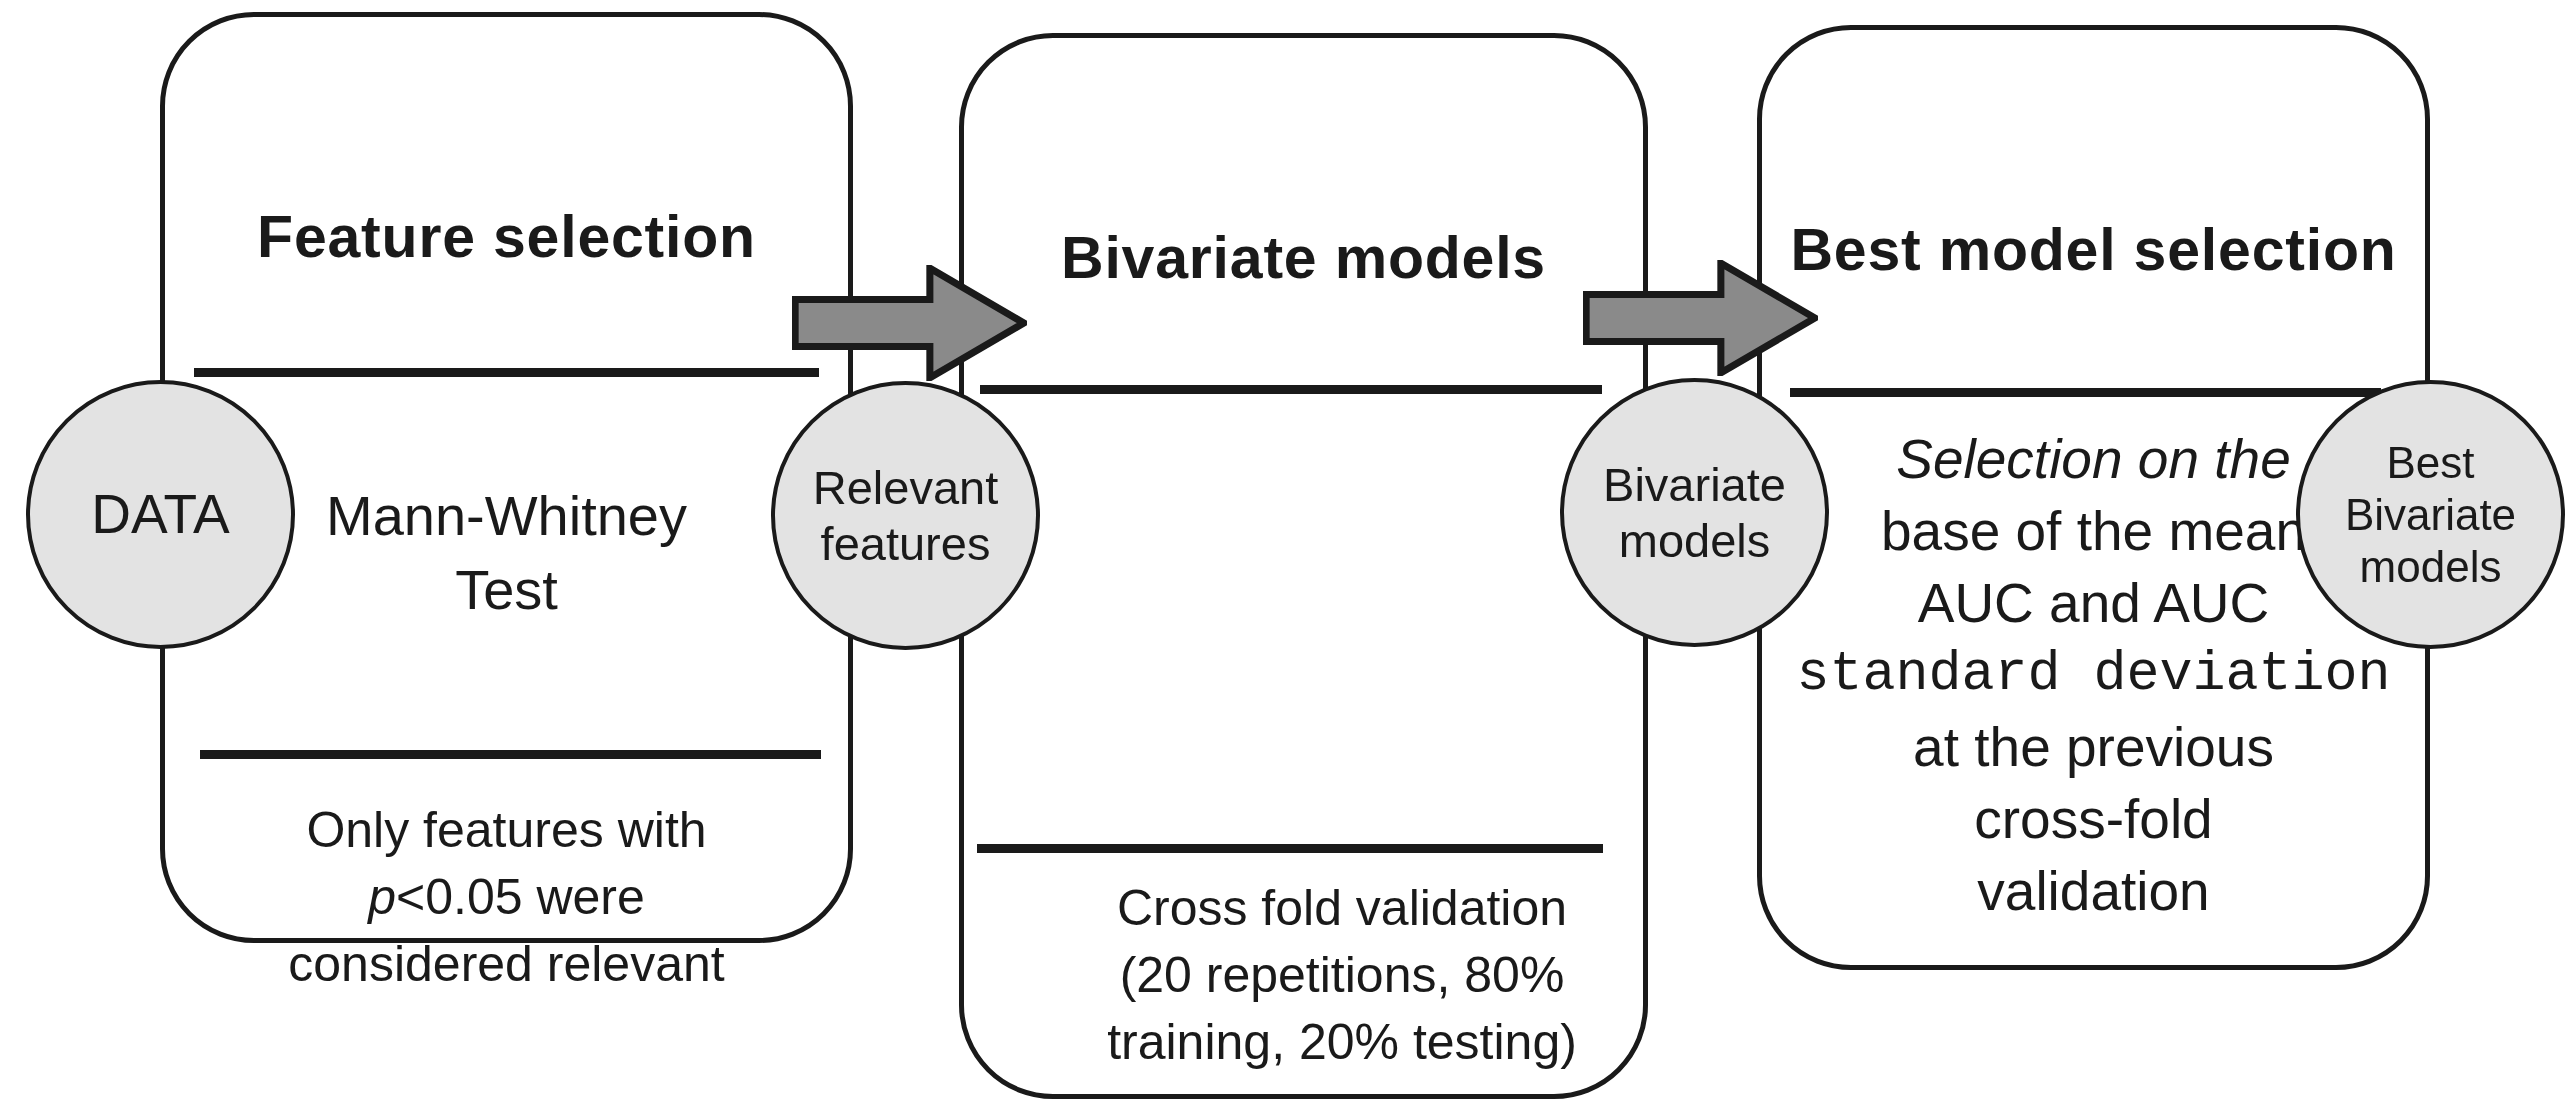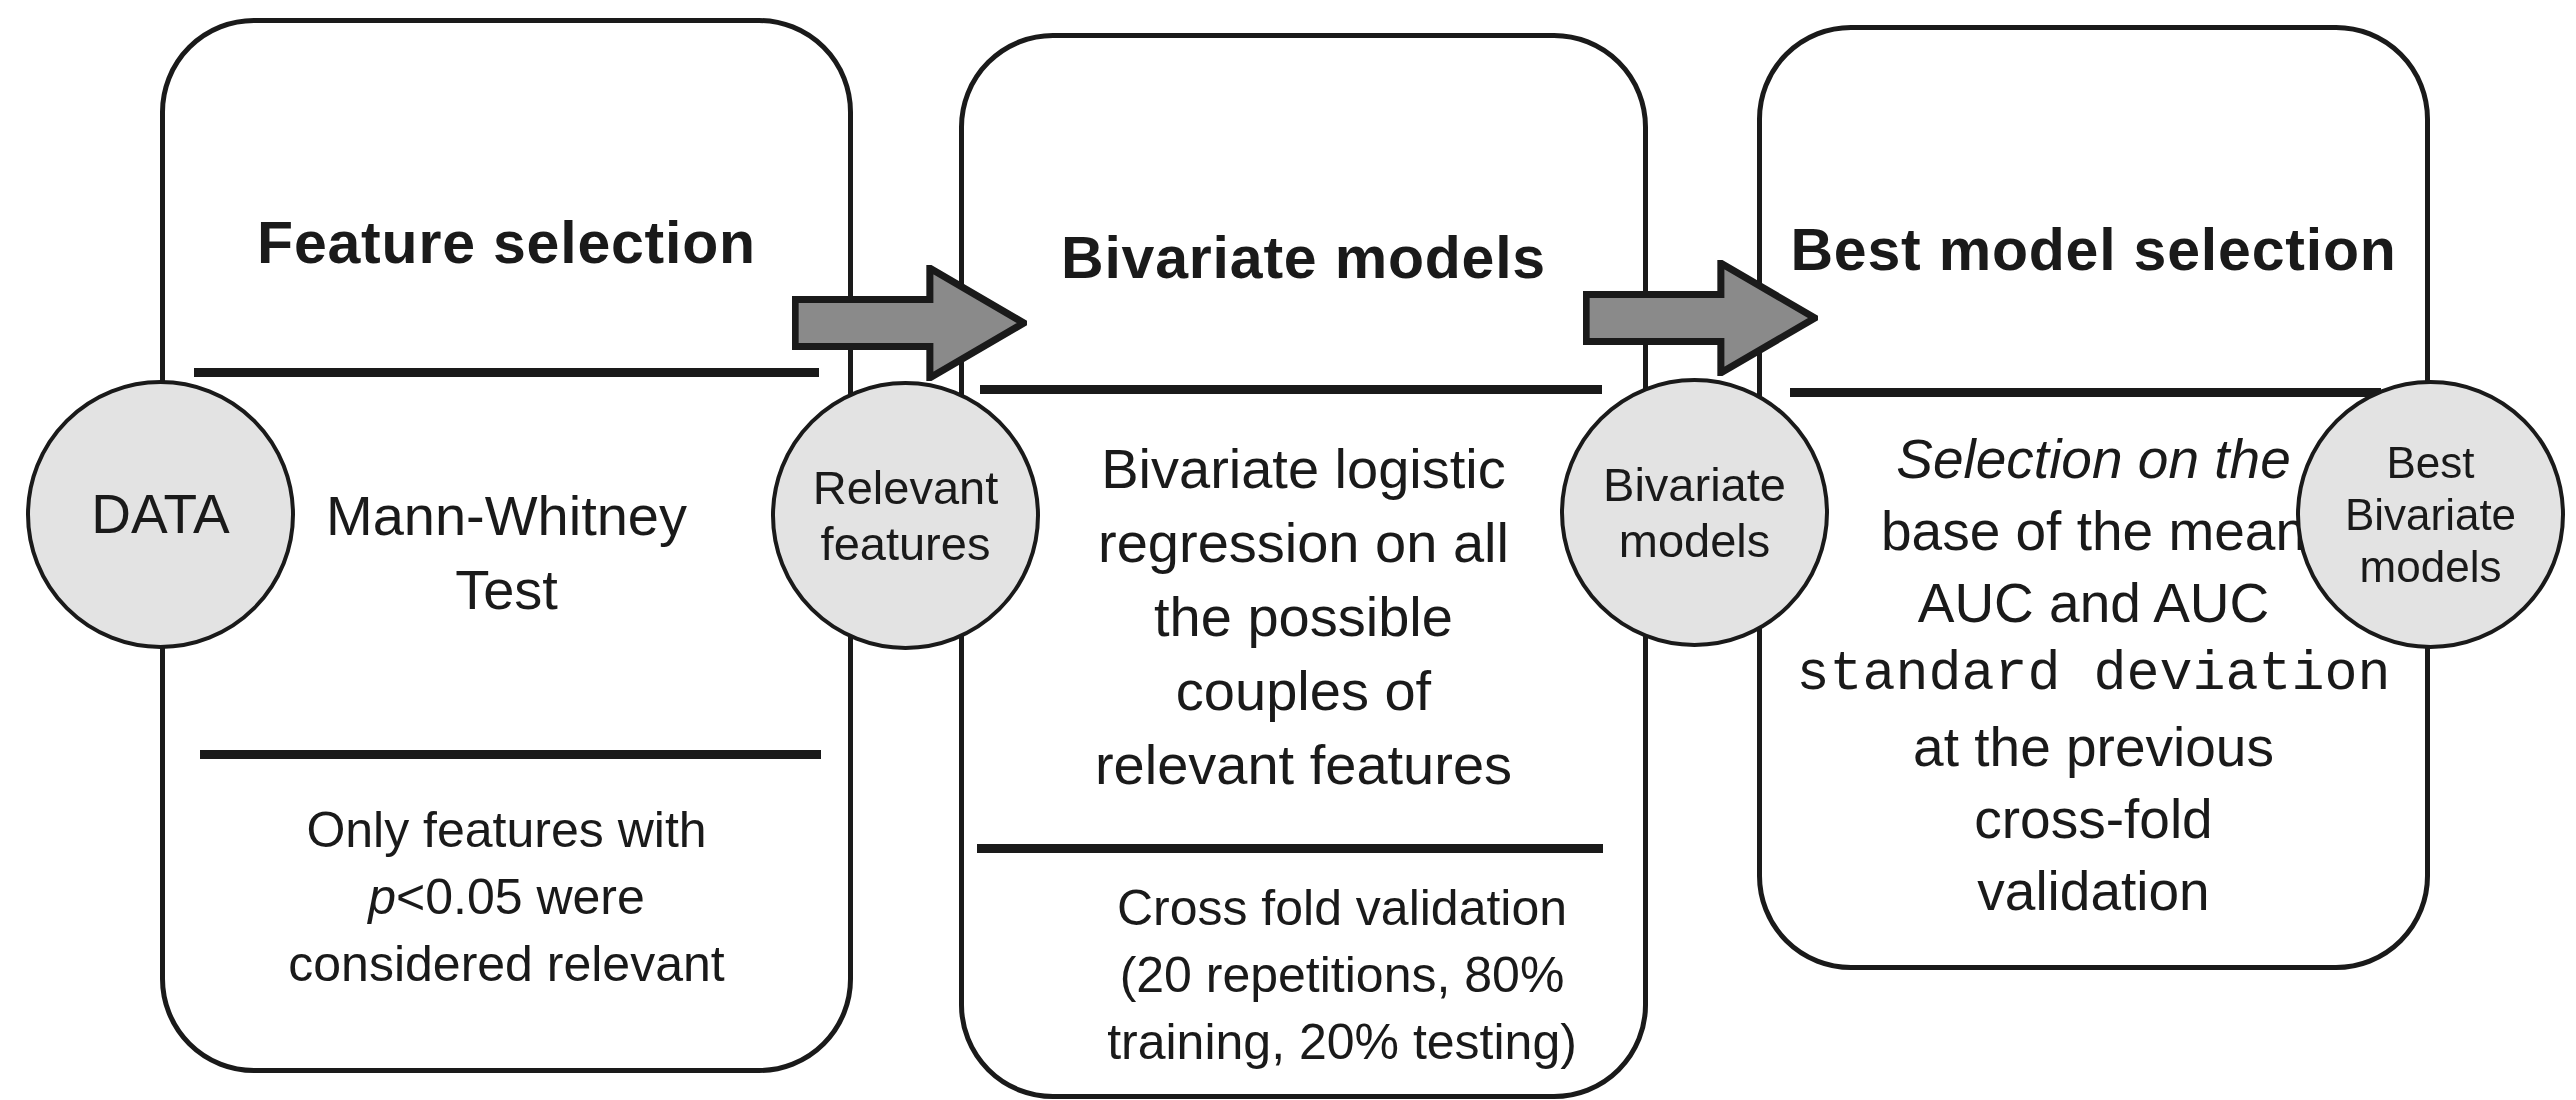--- a/index.html
+++ b/index.html
@@ -55,46 +55,39 @@
   .connector-circle .cline { font-size: 47px; line-height: 56px; white-space: nowrap; }
   .connector-circle.big-label .cline { font-size: 55px; line-height: 63px; }
   .connector-circle.three-line .cline { font-size: 44px; line-height: 52px; }
   .flow-arrow { position: absolute; z-index: 3; }
 </style>
 </head>
 <body>
 
 <div id="canvas">
 
-  <div class="stage-box" style="left:160px; top:18px; width:693px; height:1055px;">
+  <div class="stage-box" style="left:160px; top:12px; width:693px; height:931px;">
     <div class="box-title" style="top:184px;">Feature selection</div>
   </div>
   <div class="divider" style="left:194px; top:368px; width:625px;"></div>
   <div class="text-block" style="left:160px; top:479px; width:693px;">
     <div class="line">Mann-Whitney</div>
     <div class="line">Test</div>
   </div>
   <div class="divider" style="left:200px; top:750px; width:621px;"></div>
   <div class="text-block small" style="left:160px; top:797px; width:693px;">
     <div class="line">Only features with</div>
     <div class="line"><span class="it">p</span><span>&lt;0.05 were</span></div>
     <div class="line">considered relevant</div>
   </div>
 
   <div class="stage-box" style="left:959px; top:33px; width:689px; height:1066px;">
     <div class="box-title" style="top:184px;">Bivariate models</div>
   </div>
   <div class="divider" style="left:980px; top:385px; width:622px;"></div>
-  <div class="text-block" style="left:959px; top:432px; width:689px;">
-    <div class="line">Bivariate logistic</div>
-    <div class="line">regression on all</div>
-    <div class="line">the possible</div>
-    <div class="line">couples of</div>
-    <div class="line">relevant features</div>
-  </div>
   <div class="divider" style="left:977px; top:844px; width:626px;"></div>
   <div class="text-block small" style="left:959px; top:875px; width:766px;">
     <div class="line">Cross fold validation</div>
     <div class="line">(20 repetitions, 80%</div>
     <div class="line">training, 20% testing)</div>
   </div>
 
   <div class="stage-box" style="left:1757px; top:25px; width:673px; height:945px;">
     <div class="box-title" style="top:184px;">Best model selection</div>
   </div>

